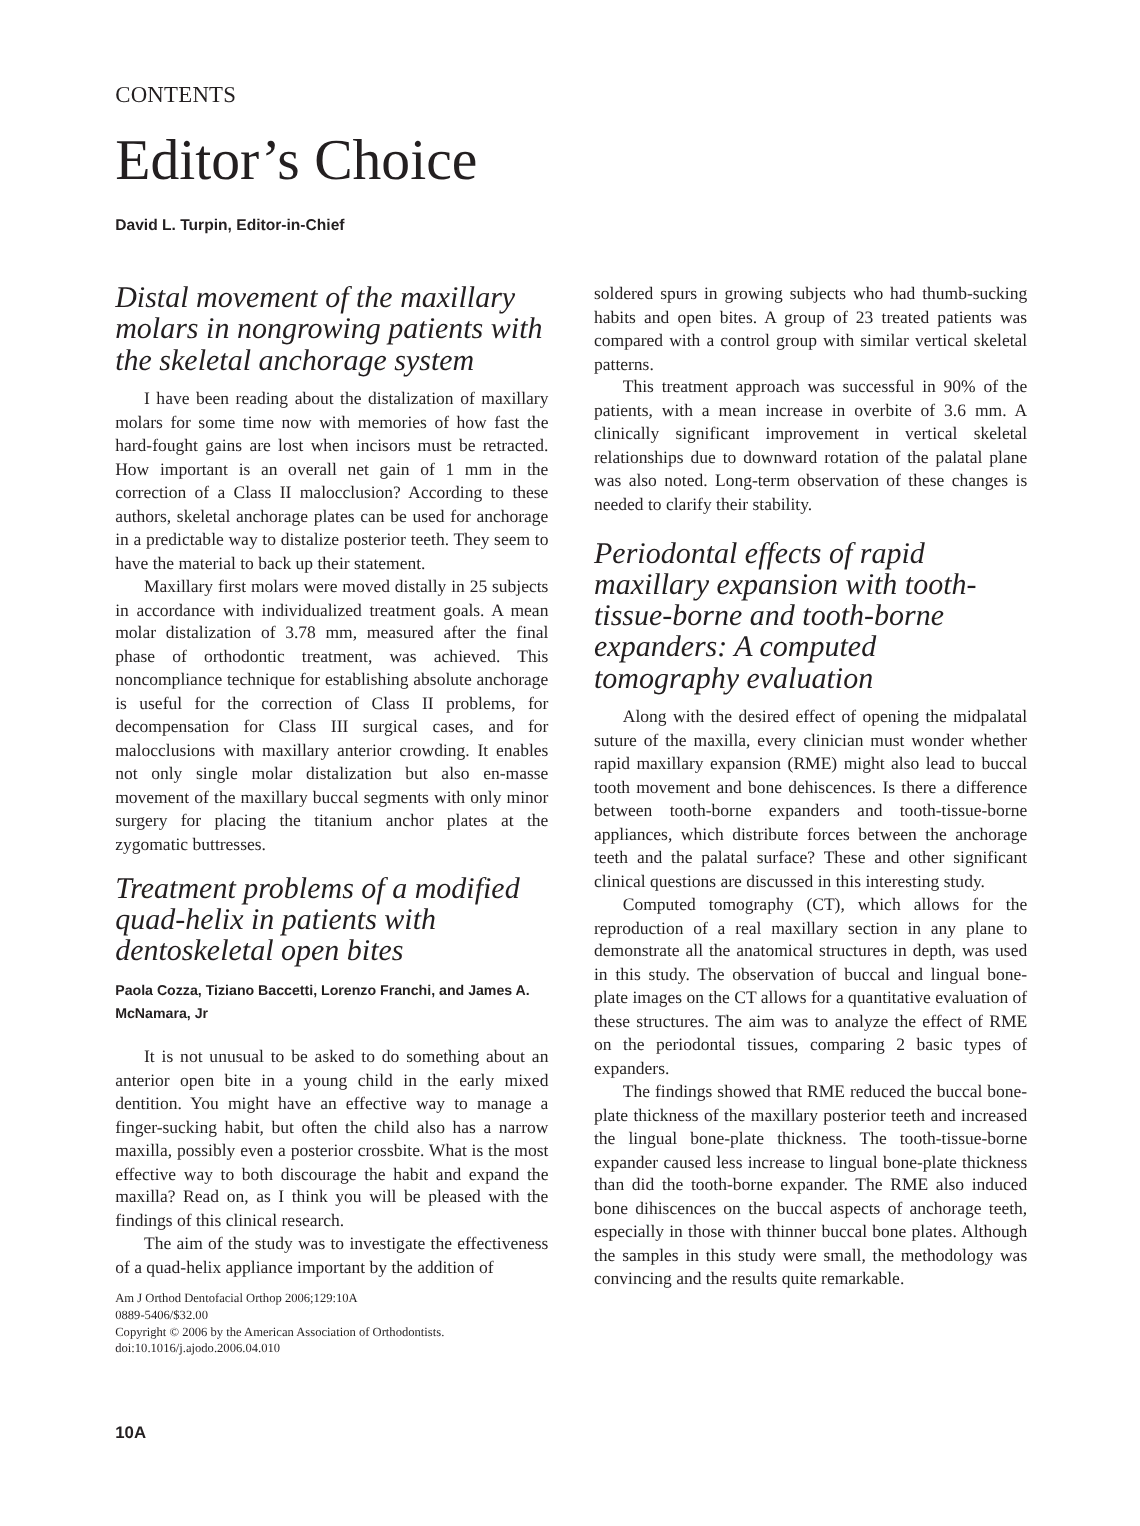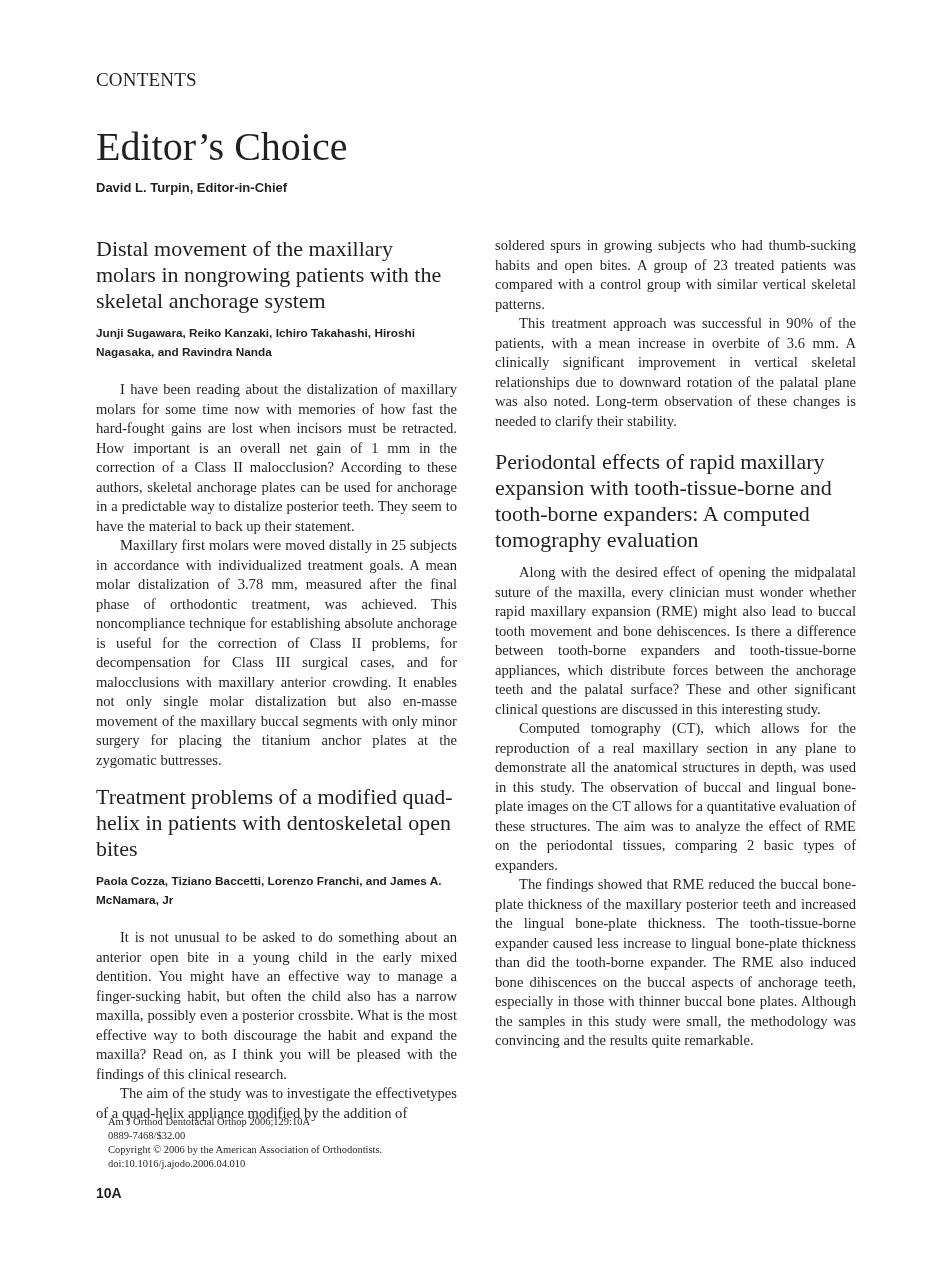--- a/index.html
+++ b/index.html
@@ -1,70 +1,69 @@
 <!DOCTYPE html>
 <html><head>
 <meta charset="utf-8">
 <style>
   html, body { margin: 0; padding: 0; background: #ffffff; }
   body { width: 950px; height: 1272px; position: relative; overflow: hidden; color: #231f20; }
   .serif { font-family: "Liberation Serif", "DejaVu Serif", serif; }
   .sans { font-family: "Liberation Sans", "DejaVu Sans", sans-serif; }
 
   .section-label { position: absolute; left: 96px; top: 69px; font-size: 19px; letter-spacing: 0.2px; }
-  .main-title { position: absolute; left: 96px; top: 124px; font-size: 40px; line-height: 46px; margin: 0; font-weight: normal; text-align: center; }
+  .main-title { position: absolute; left: 96px; top: 111px; font-size: 48px; line-height: 46px; margin: 0; font-weight: normal; text-align: center; }
   .editor { position: absolute; left: 96px; top: 180px; font-size: 13px; font-weight: bold; }
 
   .col { position: absolute; width: 361px; }
   .col-left { left: 96px; top: 236px; }
   .col-right { left: 495px; top: 236px; }
 
-  .art-title { font-size: 22px; line-height: 26px; margin: 0 0 10px 0; font-weight: normal; }
+  .art-title { font-size: 25px; line-height: 26px; margin: 0 0 10px 0; font-weight: normal; font-style: italic; }
   .authors { font-size: 11.8px; font-weight: bold; line-height: 19px; margin: 0 0 18px 0; }
   .para { font-size: 14.6px; line-height: 19.5px; text-align: justify; margin: 0; text-indent: 24px; hyphens: manual; }
   .para.noindent { text-indent: 0; }
   .art-block { margin-bottom: 14px; }
 
-  .footnote { position: absolute; left: 96px; top: 1115px; font-size: 10.5px; line-height: 14px; color: #231f20; margin-left: 12px; }
+  .footnote { position: absolute; left: 96px; top: 1076px; font-size: 10.5px; line-height: 14px; color: #231f20; }
   .page-num { position: absolute; left: 96px; top: 1185px; font-size: 14px; font-weight: bold; text-align: center; }
 </style>
 </head>
 <body>
 
 <div class="section-label serif">CONTENTS</div>
 <h1 class="main-title serif">Editor’s Choice</h1>
 <div class="editor sans">David L. Turpin, Editor-in-Chief</div>
 
 <div class="col col-left">
   <div class="art-block">
     <h2 class="art-title serif">Distal movement of the maxillary molars in nongrowing patients with the skeletal anchorage system</h2>
-    <p class="authors sans">Junji Sugawara, Reiko Kanzaki, Ichiro Takahashi, Hiroshi Nagasaka, and Ravindra Nanda</p>
     <p class="para serif">I have been reading about the distalization of maxil­lary molars for some time now with memories of how fast the hard-fought gains are lost when incisors must be retracted. How important is an overall net gain of 1 mm in the correction of a Class II malocclusion? According to these authors, skeletal anchorage plates can be used for anchorage in a predictable way to distalize posterior teeth. They seem to have the material to back up their statement.</p>
     <p class="para serif">Maxillary first molars were moved distally in 25 subjects in accordance with individualized treatment goals. A mean molar distalization of 3.78 mm, mea­sured after the final phase of orthodontic treatment, was achieved. This noncompliance technique for establishing absolute anchorage is useful for the correction of Class II problems, for decompensation for Class III surgical cases, and for malocclusions with maxillary anterior crowding. It enables not only single molar distalization but also en-masse movement of the maxillary buccal segments with only minor surgery for placing the titanium anchor plates at the zygomatic buttresses.</p>
   </div>
   <div class="art-block">
     <h2 class="art-title serif">Treatment problems of a modified quad-helix in patients with dentoskeletal open bites</h2>
     <p class="authors sans">Paola Cozza, Tiziano Baccetti, Lorenzo Franchi, and James A. McNamara, Jr</p>
     <p class="para serif">It is not unusual to be asked to do something about an anterior open bite in a young child in the early mixed dentition. You might have an effective way to manage a finger-sucking habit, but often the child also has a narrow maxilla, possibly even a posterior crossbite. What is the most effective way to both discourage the habit and expand the maxilla? Read on, as I think you will be pleased with the findings of this clinical research.</p>
-    <p class="para serif">The aim of the study was to investigate the effective­types of a quad-helix appliance modified by the addition of</p>
+    <p class="para serif">The aim of the study was to investigate the effective­ness of a quad-helix appliance important by the addition of</p>
   </div>
 </div>
 
 <div class="col col-right">
   <div class="art-block">
     <p class="para noindent serif">soldered spurs in growing subjects who had thumb-sucking habits and open bites. A group of 23 treated patients was compared with a control group with similar vertical skeletal patterns.</p>
     <p class="para serif">This treatment approach was successful in 90% of the patients, with a mean increase in overbite of 3.6 mm. A clinically significant improvement in vertical skeletal relationships due to downward rotation of the palatal plane was also noted. Long-term observation of these changes is needed to clarify their stability.</p>
   </div>
   <div class="art-block" style="margin-top:18px;">
     <h2 class="art-title serif">Periodontal effects of rapid maxillary expansion with tooth-tissue-borne and tooth-borne expanders: A computed tomography evaluation</h2>
     <p class="para serif">Along with the desired effect of opening the mid­palatal suture of the maxilla, every clinician must wonder whether rapid maxillary expansion (RME) might also lead to buccal tooth movement and bone dehiscences. Is there a difference between tooth-borne expanders and tooth-tissue-borne appliances, which distribute forces between the anchorage teeth and the palatal surface? These and other significant clinical questions are discussed in this interesting study.</p>
     <p class="para serif">Computed tomography (CT), which allows for the reproduction of a real maxillary section in any plane to demonstrate all the anatomical structures in depth, was used in this study. The observation of buccal and lingual bone-plate images on the CT allows for a quantitative evaluation of these structures. The aim was to analyze the effect of RME on the periodontal tissues, comparing 2 basic types of expanders.</p>
     <p class="para serif">The findings showed that RME reduced the buccal bone-plate thickness of the maxillary posterior teeth and increased the lingual bone-plate thickness. The tooth-tissue-borne expander caused less increase to lingual bone-plate thickness than did the tooth-borne expander. The RME also induced bone dihiscences on the buccal aspects of anchorage teeth, especially in those with thinner buccal bone plates. Although the samples in this study were small, the methodology was convincing and the results quite remarkable.</p>
   </div>
 </div>
 
 <div class="footnote serif">
   <div>Am J Orthod Dentofacial Orthop 2006;129:10A</div>
-  <div>0889-7468/$32.00</div>
+  <div>0889-5406/$32.00</div>
   <div>Copyright © 2006 by the American Association of Orthodontists.</div>
   <div>doi:10.1016/j.ajodo.2006.04.010</div>
 </div>
 <div class="page-num sans">10A</div>
 
 </body></html>

